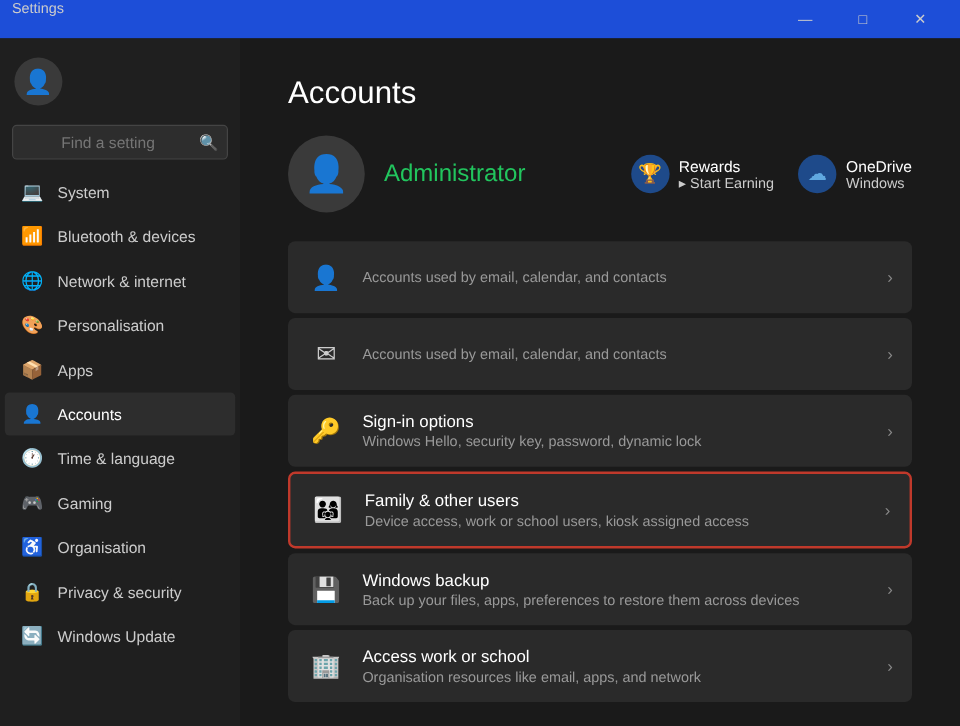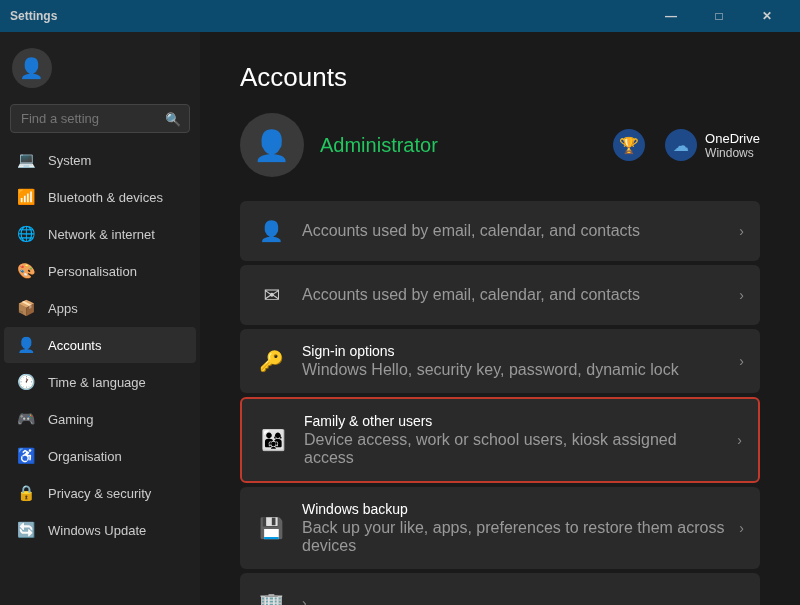--- a/index.html
+++ b/index.html
@@ -8,27 +8,25 @@
       height: 605px;
       background: #1a1a1a;
       font-family: 'Segoe UI', sans-serif;
       color: #ffffff;
       overflow: hidden;
     }
 
     
     .titlebar {
       height: 32px;
-      background: #0c4a6e;
-      display: flex;
-      align-items: center;
+      background: #1d4ed8;
+      display: flex;
       padding: 0 10px;
       font-size: 12px;
       color: #ccc;
-      font-weight: bold;
     }
     .titlebar-title { flex: 1; }
     .titlebar-controls { display: flex; gap: 2px; }
     .titlebar-btn {
       width: 46px;
       height: 32px;
       display: flex;
       align-items: center;
       justify-content: center;
       font-size: 12px;
@@ -75,20 +73,21 @@
     }
     .search-box input {
       width: 100%;
       background: #2d2d2d;
       border: 1px solid #444;
       border-radius: 4px;
       color: #ccc;
       padding: 6px 30px 6px 10px;
       font-size: 13px;
       outline: none;
+      text-align: center;
     }
     .search-icon-wrap {
       position: absolute;
       right: 8px;
       top: 50%;
       transform: translateY(-50%);
       color: #999;
       font-size: 13px;
     }
 
@@ -201,21 +200,21 @@
       height: 32px;
       display: flex;
       align-items: center;
       justify-content: center;
       font-size: 20px;
       color: #ccc;
       flex-shrink: 0;
     }
     .settings-item-text { flex: 1; }
     .settings-item-title { font-size: 14px; color: #fff; margin-bottom: 2px; }
-    .settings-item-subtitle { font-size: 16px; color: #999; }
+    .settings-item-subtitle { font-size: 12px; color: #999; }
     .settings-item-chevron { color: #888; font-size: 14px; }
   </style>
 </head>
 <body>
 
 <div class="titlebar">
   <span class="titlebar-title">Settings</span>
   <div class="titlebar-controls">
     <div class="titlebar-btn">—</div>
     <div class="titlebar-btn">□</div>
@@ -294,20 +293,24 @@
         <div class="user-avatar-large">
           <span>👤</span>
         </div>
         <div class="user-name">Administrator</div>
       </div>
 
       <div class="header-badges">
 
       <div class="badge-item">
     <div class="badge-icon rewards">🏆</div>
+    <div class="badge-text">
+      <div class="badge-main">Rewards</div>
+      <div>▸ Start Earning</div>
+    </div>
   </div>
           <div class="badge-item">
     <div class="badge-icon onedrive">☁</div>
     <div class="badge-text">
       <div class="badge-main">OneDrive</div>
       <div>Windows</div>
     </div>
   </div>
         </div>
     </div>
@@ -341,23 +344,27 @@
     <div class="settings-item-text">
       <div class="settings-item-title">Family &amp; other users</div>
       <div class="settings-item-subtitle">Device access, work or school users, kiosk assigned access</div>
     </div>
     <div class="settings-item-chevron">›</div>
   </div>
         <div class="settings-item">
     <div class="settings-item-icon">💾</div>
     <div class="settings-item-text">
       <div class="settings-item-title">Windows backup</div>
-      <div class="settings-item-subtitle">Back up your like, apps, preferences to restore them across devices</div>
+      <div class="settings-item-subtitle">Back up your files, apps, preferences to restore them across devices</div>
     </div>
     <div class="settings-item-chevron">›</div>
   </div>
         <div class="settings-item">
     <div class="settings-item-icon">🏢</div>
+    <div class="settings-item-text">
+      <div class="settings-item-title">Access work or school</div>
+      <div class="settings-item-subtitle">Organisation resources like email, apps, and network</div>
+    </div>
     <div class="settings-item-chevron">›</div>
   </div>
       </div>
   </div>
 </div>
 
 </body></html>

